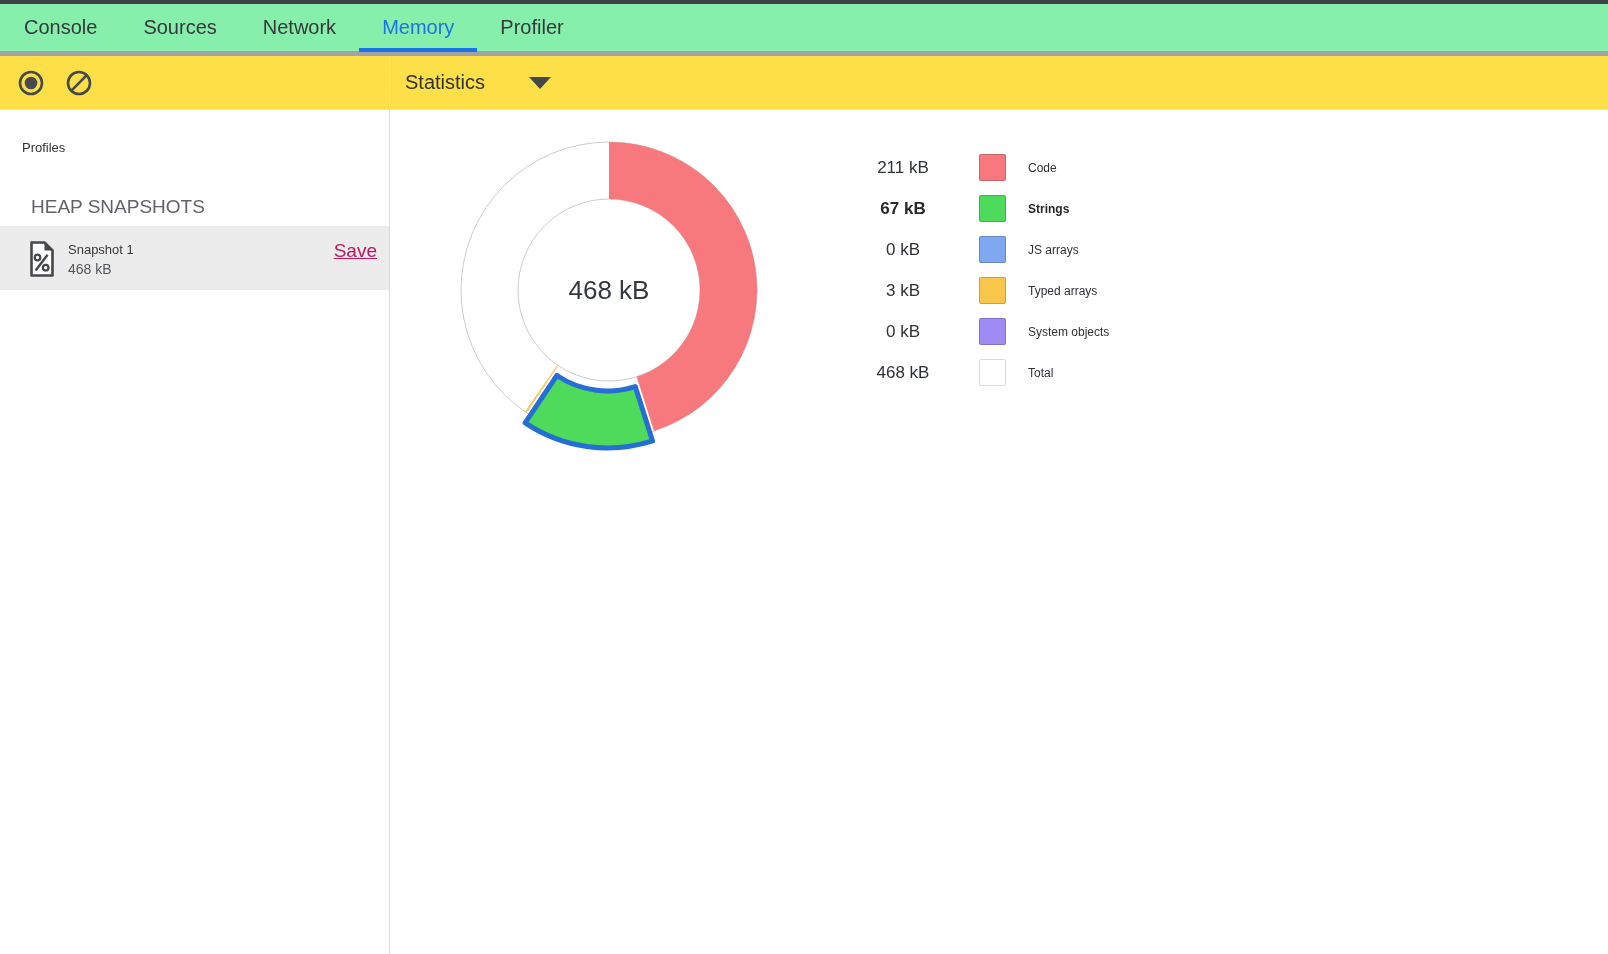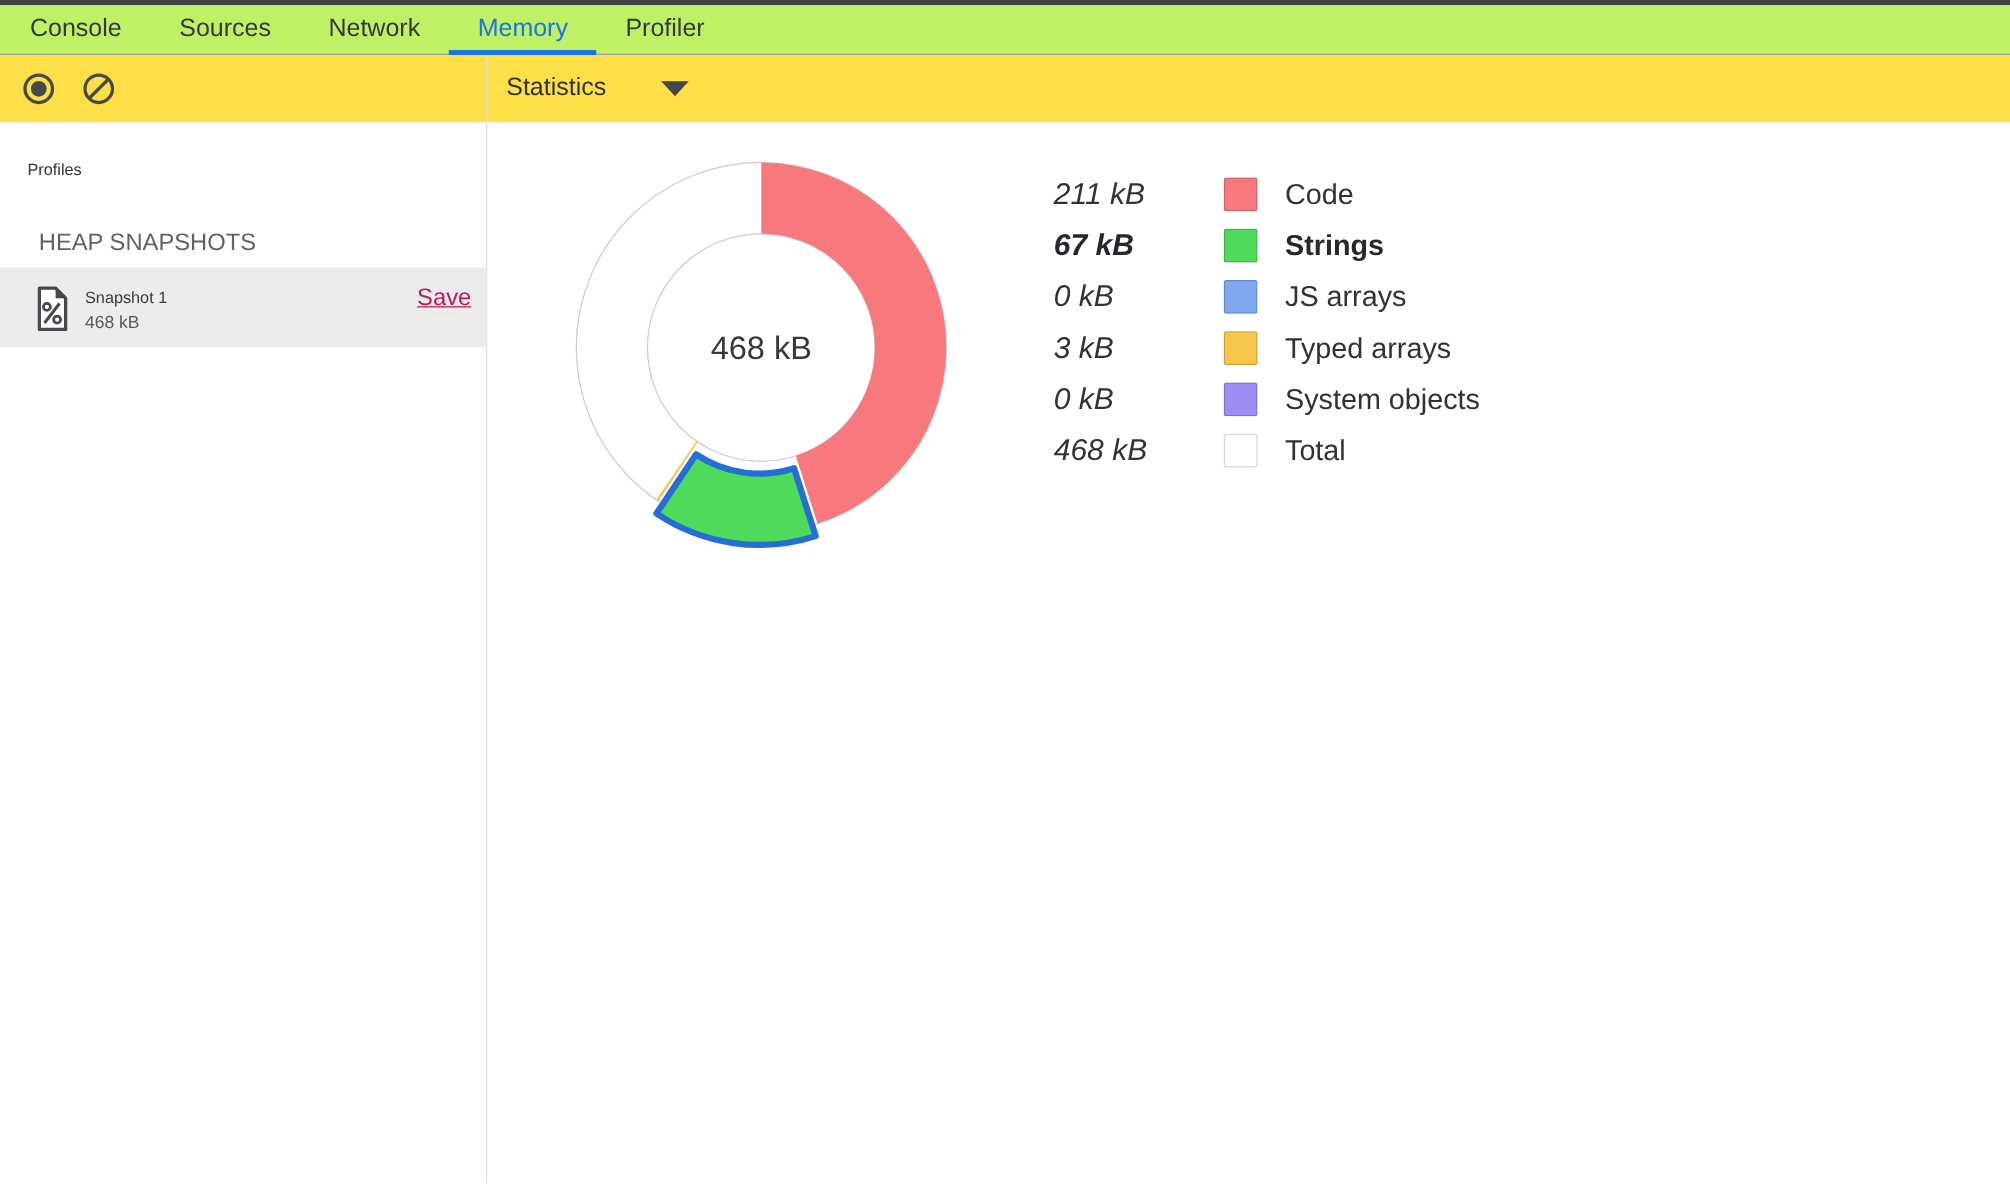--- a/index.html
+++ b/index.html
@@ -4,21 +4,21 @@
 <style>
   html,body{margin:0;padding:0;background:#fff;}
   *{box-sizing:border-box;}
   body{font-family:"Liberation Sans","DejaVu Sans",sans-serif;-webkit-font-smoothing:antialiased;}
   .screen{position:relative;width:1608px;height:954px;background:#fff;overflow:hidden;}
 
   
   .top-strip{height:4px;background:#3f4245;}
 
   
-  .tabbar{display:flex;align-items:stretch;height:40px;background:#bef264;border-bottom:1px solid #a3a3a3;padding-left:1px;}
+  .tabbar{display:flex;align-items:stretch;height:52px;background:#86efac;border-bottom:5px solid #a3a3a3;padding-left:1px;}
   .tab{position:relative;display:flex;align-items:center;padding:0 23px;font-size:20px;color:#35383b;cursor:default;white-space:nowrap;}
   .tab.active{color:var(--accent,#1a73e8);}
   .tab.active::after{content:"";position:absolute;left:0;right:0;bottom:-1px;height:4px;background:var(--accent,#1a73e8);}
 
   
   .toolbar{display:flex;height:54px;border-bottom:1px solid #d9dfea;background:#fde047;}
   .toolbar-left{width:390px;flex:0 0 390px;border-right:1px solid #d9dfea;display:flex;align-items:center;padding-left:17px;gap:20px;}
   .icon-btn{background:none;border:none;padding:0;width:28px;height:28px;display:flex;align-items:center;justify-content:center;cursor:pointer;}
   .toolbar-right{flex:1;display:flex;align-items:center;padding-left:15px;}
   .view-select{display:flex;align-items:center;font-size:20px;color:#303336;cursor:pointer;}
@@ -34,24 +34,24 @@
   .snap-title{position:absolute;left:68px;top:13px;font-size:13px;line-height:22px;color:#37393c;}
   .snap-size{position:absolute;left:68px;top:35px;font-size:14px;line-height:17px;color:#55595e;}
   .save-link{position:absolute;right:12px;top:14px;font-size:19px;color:#be185d;text-decoration:underline;cursor:pointer;}
 
   .main{position:relative;flex:1;background:#fff;}
   .donut-svg{position:absolute;left:64px;top:20px;}
   .donut-center{font-size:26px;fill:#35383c;}
 
   .legend{position:absolute;left:453px;top:37px;}
   .legend-row{display:flex;align-items:center;height:41px;cursor:default;}
-  .legend-value{width:120px;text-align:left;font-size:24px;color:#2f3236;white-space:nowrap;font-style:italic;}
+  .legend-value{width:120px;text-align:center;font-size:17px;color:#2f3236;white-space:nowrap;}
   .legend-swatch{width:27px;height:27px;margin-left:16px;border-radius:2px;border:1px solid rgba(0,0,0,0.18);}
   .legend-swatch.total{border-color:#d9d9d9;}
-  .legend-label{margin-left:22px;font-size:23px;color:#2f3236;white-space:nowrap;text-align:right;}
+  .legend-label{margin-left:22px;font-size:12px;color:#2f3236;white-space:nowrap;text-align:right;}
   .legend-row.selected .legend-value,.legend-row.selected .legend-label{font-weight:700;color:#26282b;}
 </style>
 </head>
 <body>
 
 <div class="screen">
   <div class="top-strip"></div>
 
   <div class="tabbar" id="tabbar">
       <div class="tab">

